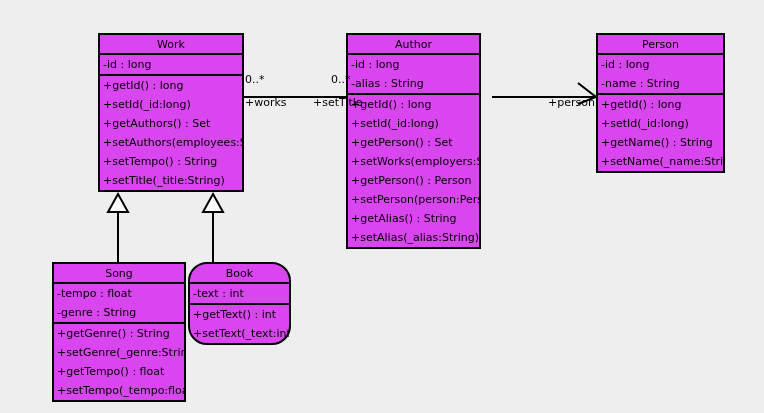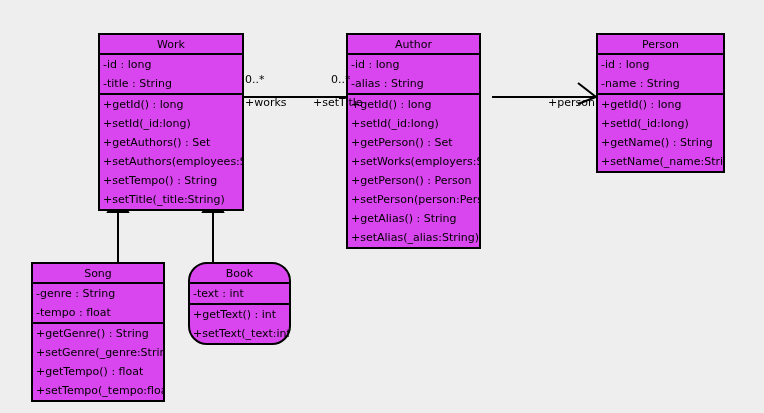--- a/index.html
+++ b/index.html
@@ -84,21 +84,20 @@
     <polygon points="118,194 128,212 108,212" fill="#ffffff" stroke="#000000" stroke-width="2"></polygon>
 
     <line x1="213" y1="212" x2="213" y2="262" stroke="#000000" stroke-width="2"></line>
     <polygon points="213,194 223,212 203,212" fill="#ffffff" stroke="#000000" stroke-width="2"></polygon>
   </svg>
 
   <div class="uml-class" style="left:98px; top:33px; width:146px;">
     <div class="class-name">Work</div>
     <div class="compartment attrs">
       <div class="member">-id : long</div>
-      <div class="member">-title : String</div>
     </div>
     <div class="compartment methods">
       <div class="member">+getId() : long</div>
       <div class="member">+setId(_id:long)</div>
       <div class="member">+getAuthors() : Set</div>
       <div class="member">+setAuthors(employees:Set)</div>
       <div class="member">+setTempo() : String</div>
       <div class="member">+setTitle(_title:String)</div>
     </div>
   </div>
@@ -128,25 +127,25 @@
       <div class="member">-name : String</div>
     </div>
     <div class="compartment methods">
       <div class="member">+getId() : long</div>
       <div class="member">+setId(_id:long)</div>
       <div class="member">+getName() : String</div>
       <div class="member">+setName(_name:String)</div>
     </div>
   </div>
 
-  <div class="uml-class" style="left:31px; top:262px; width:134px;">
+  <div class="uml-class" style="left:52px; top:262px; width:134px;">
     <div class="class-name">Song</div>
     <div class="compartment attrs">
+      <div class="member">-tempo : float</div>
       <div class="member">-genre : String</div>
-      <div class="member">-tempo : float</div>
     </div>
     <div class="compartment methods">
       <div class="member">+getGenre() : String</div>
       <div class="member">+setGenre(_genre:String)</div>
       <div class="member">+getTempo() : float</div>
       <div class="member">+setTempo(_tempo:float)</div>
     </div>
   </div>
 
   <div class="uml-class" style="left:188px; top:262px; width:103px;border-radius:19px;">

